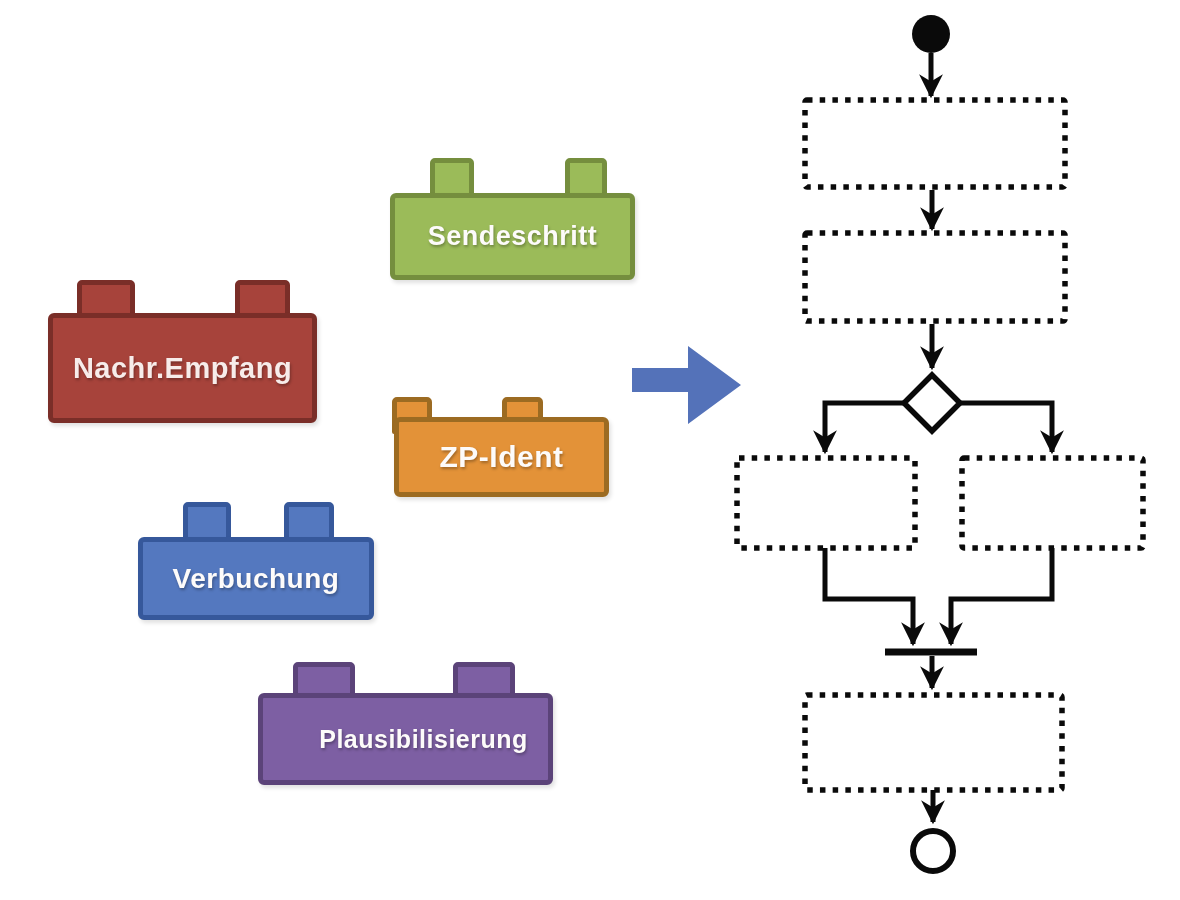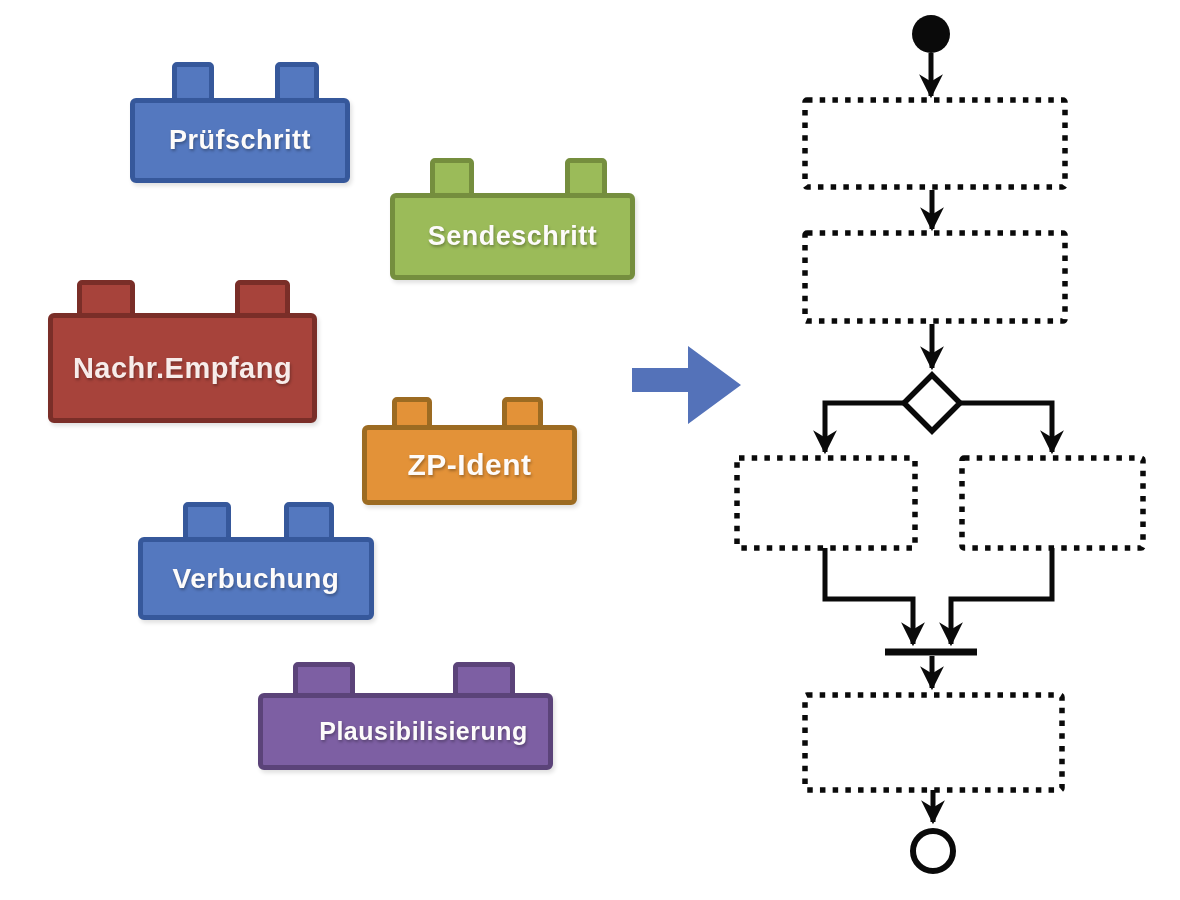--- a/index.html
+++ b/index.html
@@ -39,57 +39,50 @@
 
   .b3 { left:48px; top:280px; width:270px; height:143px; }
   .b3 .s1 { left:29px;  width:58px; height:42px; }
   .b3 .s2 { left:187px; width:55px; height:42px; }
   .b3 .brick-body { top:33px; width:269px; height:110px; }
   .b3 .brick-label { font-size:29px; }
 
   .b4 { left:362px; top:397px; width:215px; height:108px; }
   .b4 .s1 { left:30px;  width:40px; height:37px; }
   .b4 .s2 { left:140px; width:41px; height:37px; }
-  .b4 .brick-body { top:28px; width:215px; height:80px; }
+  .b4 .brick-body { top:20px; width:215px; height:80px;margin-left:32px; }
   .b4 .brick-label { font-size:30px; }
 
   .b5 { left:138px; top:502px; width:237px; height:118px; }
   .b5 .s1 { left:45px;  width:48px; height:44px; }
   .b5 .s2 { left:146px; width:50px; height:44px; }
   .b5 .brick-body { top:35px; width:236px; height:83px; }
   .b5 .brick-label { font-size:28px; }
 
   .b6 { left:258px; top:662px; width:295px; height:108px; }
   .b6 .s1 { left:35px;  width:62px; height:40px; }
   .b6 .s2 { left:195px; width:62px; height:40px; }
-  .b6 .brick-body { top:31px; width:295px; height:77px;padding-left:36px; }
+  .b6 .brick-body { top:31px; width:295px; height:92px;padding-left:36px; }
   .b6 .brick-label { font-size:25px; }
 
   
   .overlay { position:absolute; left:0; top:0; width:1180px; height:900px; }
   .ln     { stroke:var(--ink); stroke-width:5; fill:none; }
   .dotted { stroke:var(--ink); stroke-width:5.5; stroke-dasharray:5.5 7.2; fill:var(--nodefill); }
   .diamond{ stroke:var(--ink); stroke-width:5.5; fill:var(--nodefill); }
   .bar    { stroke:var(--ink); stroke-width:7; fill:none; }
   .solid-node { fill:var(--ink); }
   .open-node  { stroke:var(--ink); stroke-width:6; fill:var(--nodefill); }
   .ah { fill:var(--ink); }
 </style>
 </head>
 <body>
 
 <div class="canvas">
 
-  <div class="brick b1" style="--fill: #5478BF; --border: #36589B; --text: #FDFBFA;">
-    <div class="stud s1"></div>
-    <div class="stud s2"></div>
-    <div class="brick-body">
-      <span class="brick-label">Prüfschritt</span>
-    </div>
-  </div>
 
   <div class="brick b2" style="--fill: #9BBB59; --border: #758E3E; --text: #FDFBFA;">
     <div class="stud s1"></div>
     <div class="stud s2"></div>
     <div class="brick-body">
       <span class="brick-label">Sendeschritt</span>
     </div>
   </div>
 
   <div class="brick b3" style="--fill: #A7433B; --border: #7A2E28; --text: #F7ECEA;">

